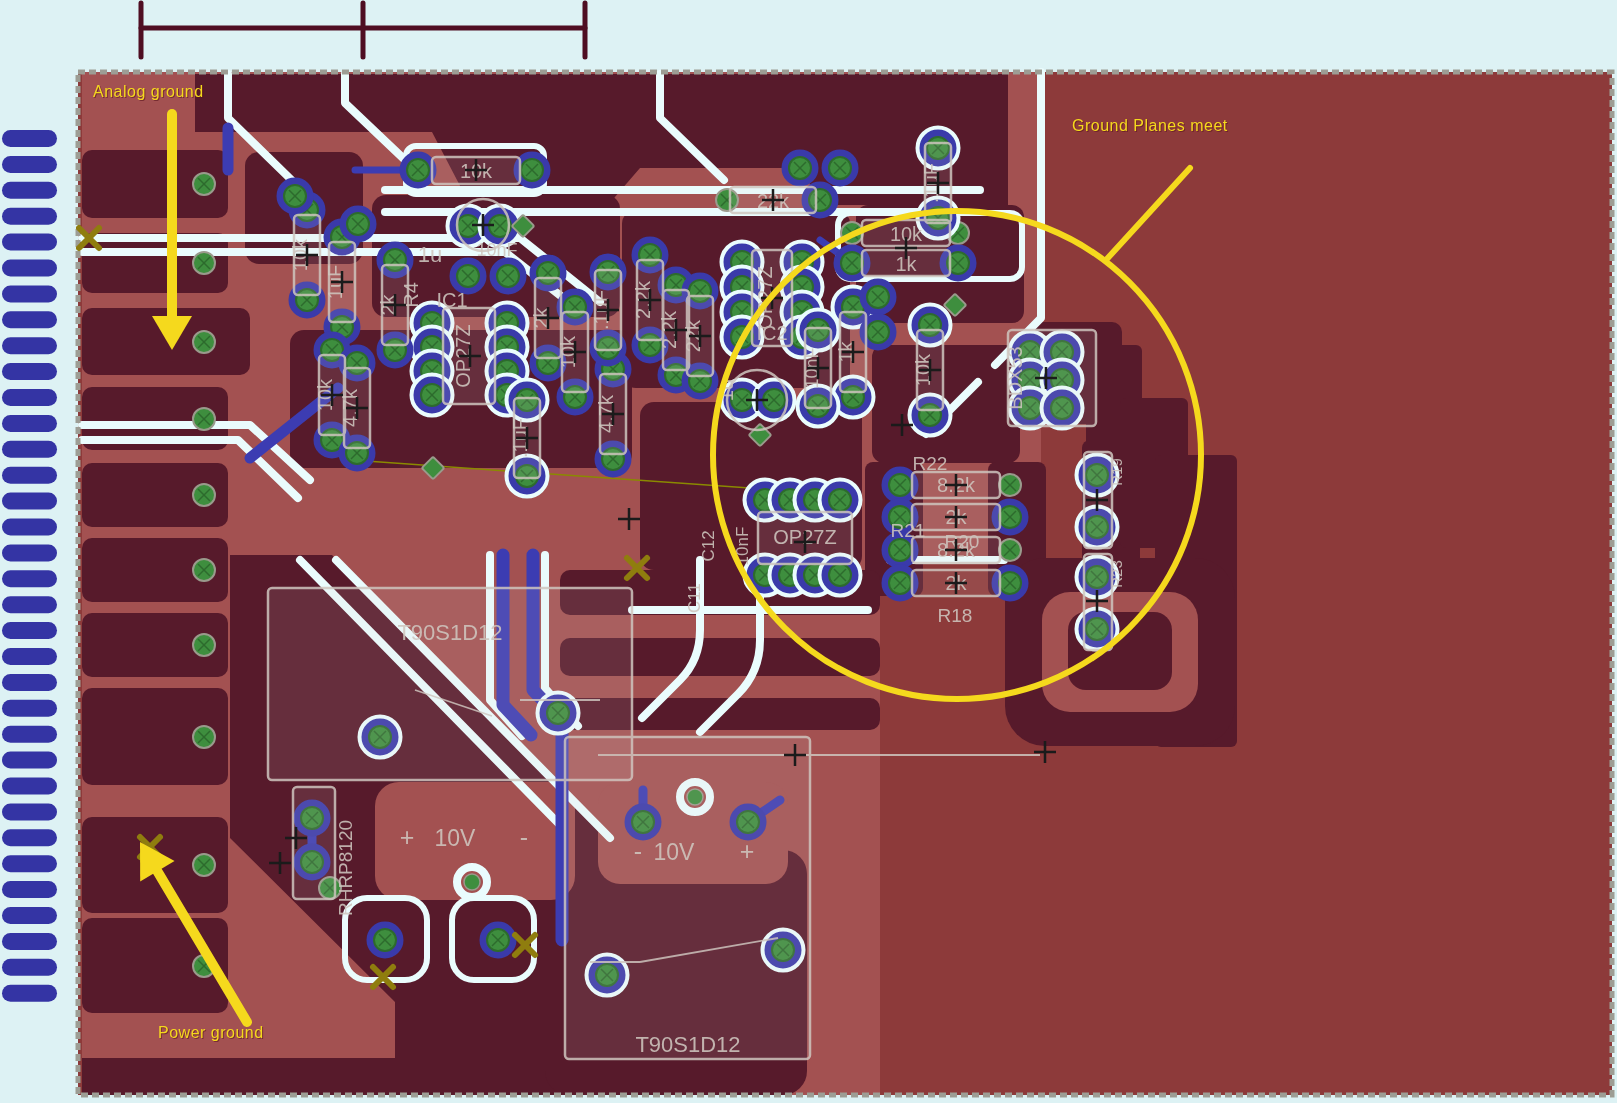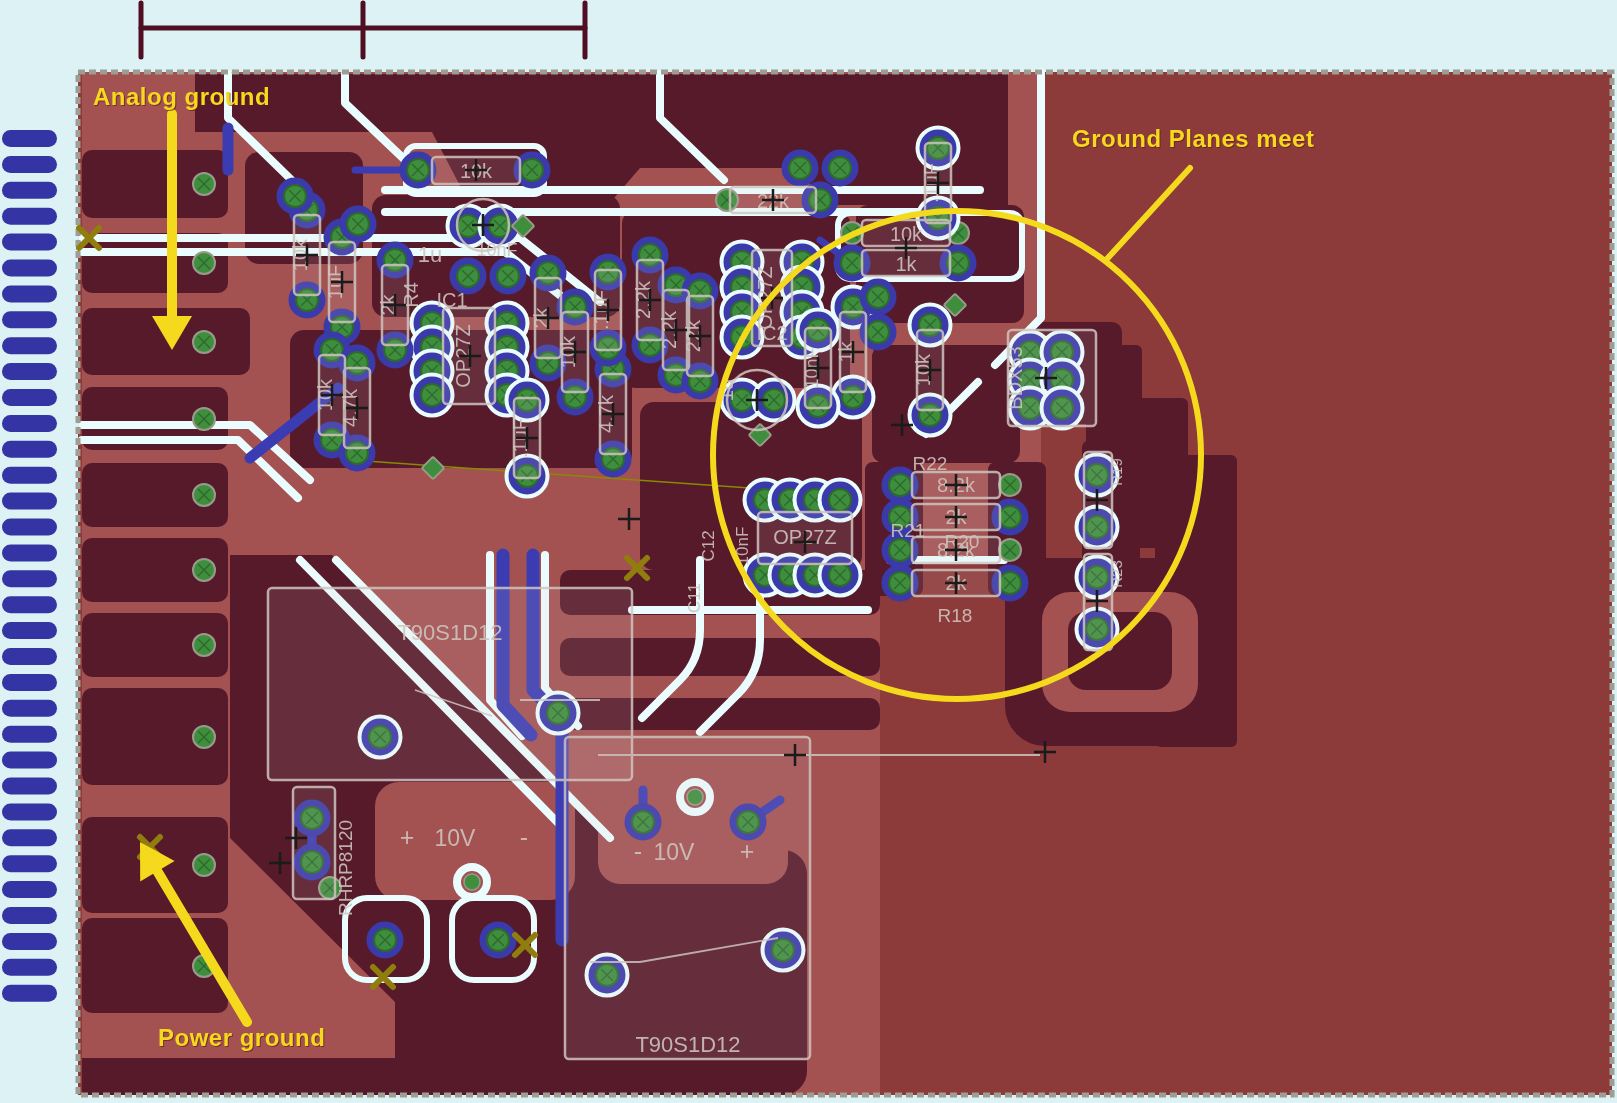--- a/index.html
+++ b/index.html
@@ -1,21 +1,21 @@
 <!DOCTYPE html>
 <html><head>
 <meta charset="utf-8">
 <style>
   html,body{margin:0;padding:0;}
   body{width:1617px;height:1103px;overflow:hidden;position:relative;
        font-family:"Liberation Sans",sans-serif;background:#ddf2f4;}
   #stage{position:absolute;left:0;top:0;width:1617px;height:1103px;}
   svg{position:absolute;left:0;top:0;}
   svg text{font-family:"Liberation Sans",sans-serif;}
-  .annot{position:absolute;font-weight:bold;font-size:24px;letter-spacing:0.5px;
+  .annot{position:absolute;font-weight:normal;font-size:16px;letter-spacing:0.5px;
          white-space:nowrap;z-index:5;}
 </style>
 </head>
 <body>
 
 <div id="stage">
   <svg id="pcb-svg" width="1617" height="1103" viewBox="0 0 1617 1103">
       <rect x="0" y="0" width="1617" height="1103" fill="#ddf2f4"></rect>
       <g stroke="#4f0e22" stroke-width="5" stroke-linecap="round">
         <line x1="141" y1="28" x2="585" y2="28"></line>
@@ -846,14 +846,14 @@
         <line x1="1190" y1="168" x2="1106" y2="260" stroke-width="6"></line>
         <line x1="172" y1="114" x2="172" y2="316" stroke-width="10"></line>
         <polygon points="172,350 152,316 192,316" fill="#f5d91d" stroke="none"></polygon>
         <line x1="247" y1="1022" x2="157.373321158591" y2="871.2261477434241" stroke-width="10"></line>
         <polygon points="140,842 174.56517277236992,861.0065470619 140.1814695448121,881.4457484249482" fill="#f5d91d" stroke="none"></polygon>
       </g>
     </svg>
 
   <div class="annot" id="annot-analog" style="left: 93px; top: 83px; color: rgb(245, 217, 29); text-shadow: rgba(90, 20, 30, 0.6) 1px 1px 0px;">Analog ground</div>
   <div class="annot" id="annot-power" style="left: 158px; top: 1024px; color: rgb(245, 217, 29); text-shadow: rgba(90, 20, 30, 0.6) 1px 1px 0px;">Power ground</div>
-  <div class="annot" id="annot-meet" style="left: 1072px; top: 125px; color: rgb(245, 217, 29); text-shadow: rgba(90, 20, 30, 0.6) 1px 1px 0px;">Ground Planes meet</div>
+  <div class="annot" id="annot-meet" style="left: 1072px; top: 117px; color: rgb(245, 217, 29); text-shadow: rgba(90, 20, 30, 0.6) 1px 1px 0px;">Ground Planes meet</div>
 </div>
 
 </body></html>

